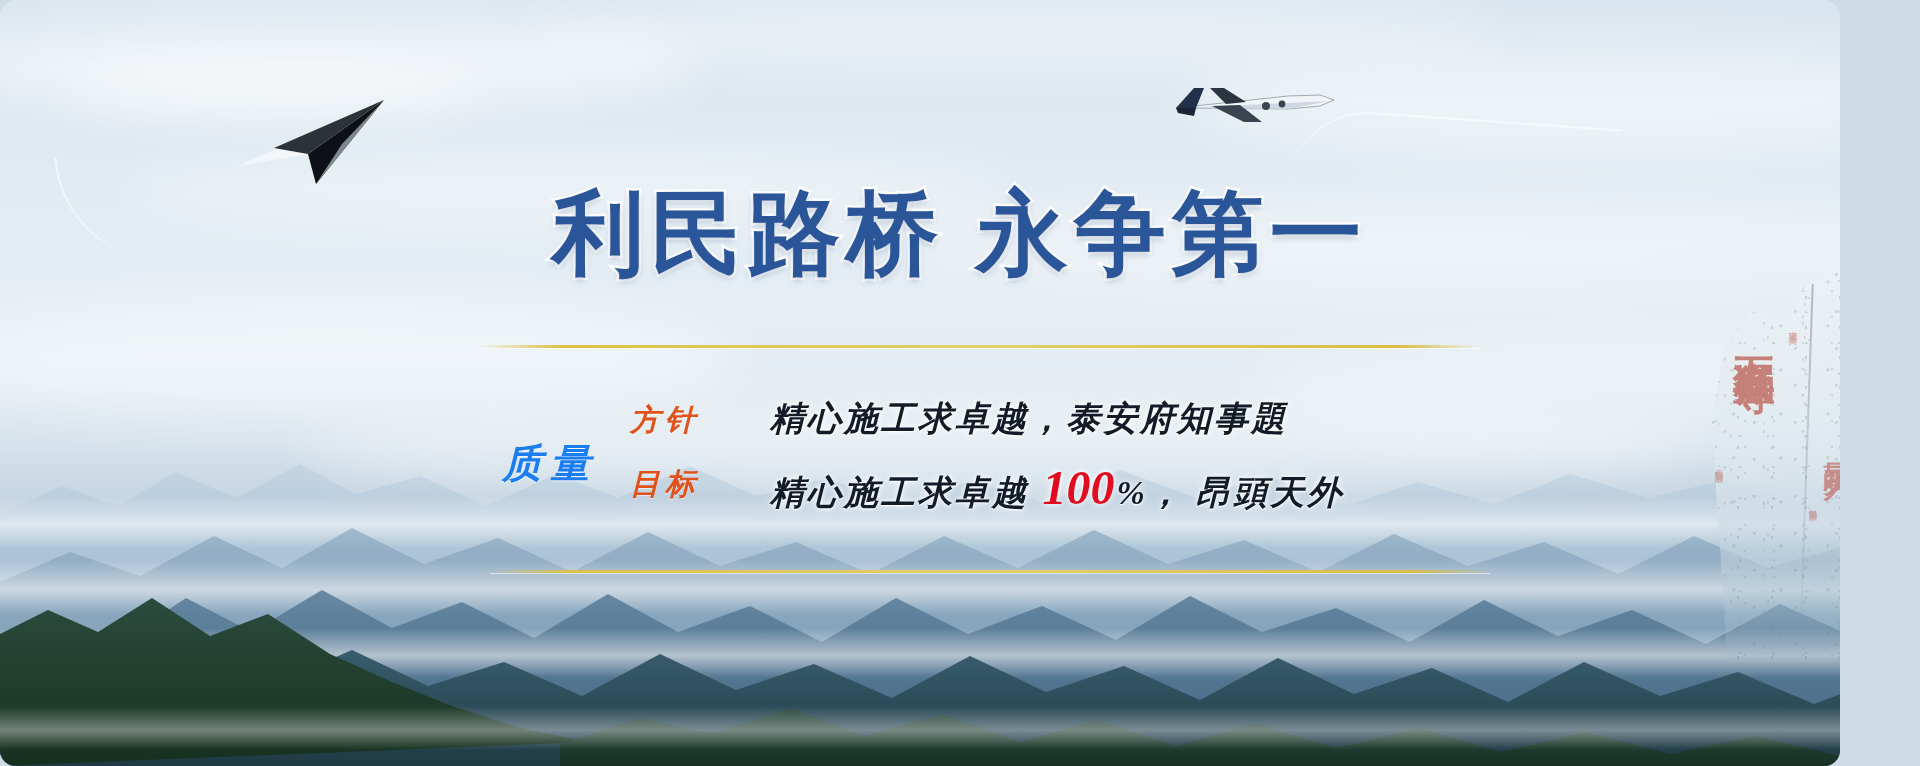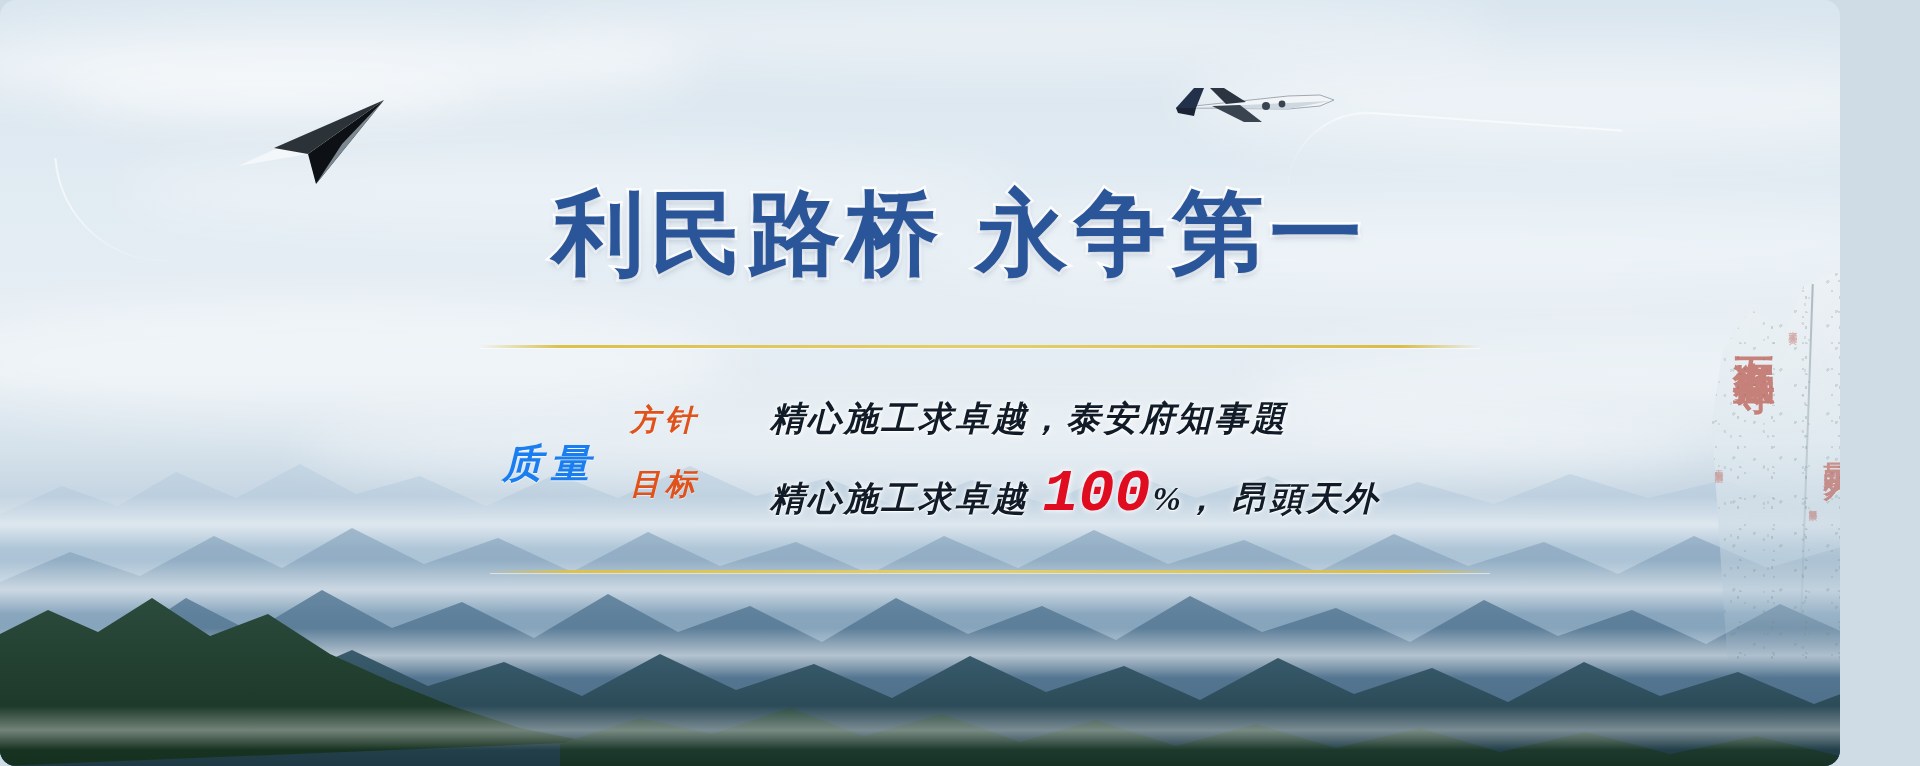--- a/index.html
+++ b/index.html
@@ -152,24 +152,23 @@
     text-shadow:0 1px 1px rgba(255,255,255,.65);
   }
   .kw-text{
     position:absolute;left:290px;top:-4px;
     font-size:34px;color:#111c28;font-style:italic;font-weight:700;
     letter-spacing:3px;white-space:nowrap;
     font-family:"Liberation Serif","DejaVu Serif",serif;
     text-shadow:0 0 4px rgba(255,255,255,.95),0 0 8px rgba(255,255,255,.8),0 1px 0 rgba(255,255,255,.9);
   }
   .pct{
-    color:#e00d20;font-size:60px;font-style:italic;font-weight:700;
+    color:#e00d20;font-size:48px;font-style:italic;font-weight:700;
     letter-spacing:0;padding:0 2px;
     text-shadow:0 0 4px rgba(255,255,255,.95),0 0 9px rgba(255,255,255,.85);
-    font-family:Liberation Mono, monospace;
   }
   .pct-sign{color:#111c28;font-size:34px;}
 </style>
 </head>
 <body>
 
 <div class="banner">
 
   <div class="cloud c1"></div>
   <div class="cloud c2"></div>

